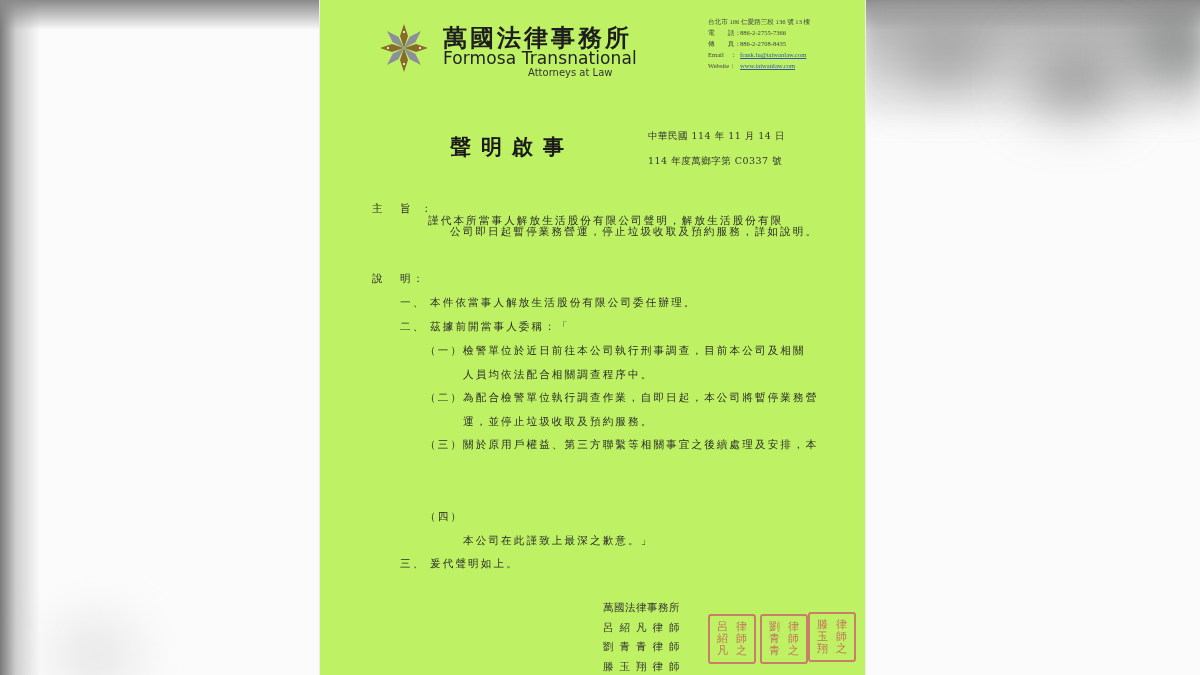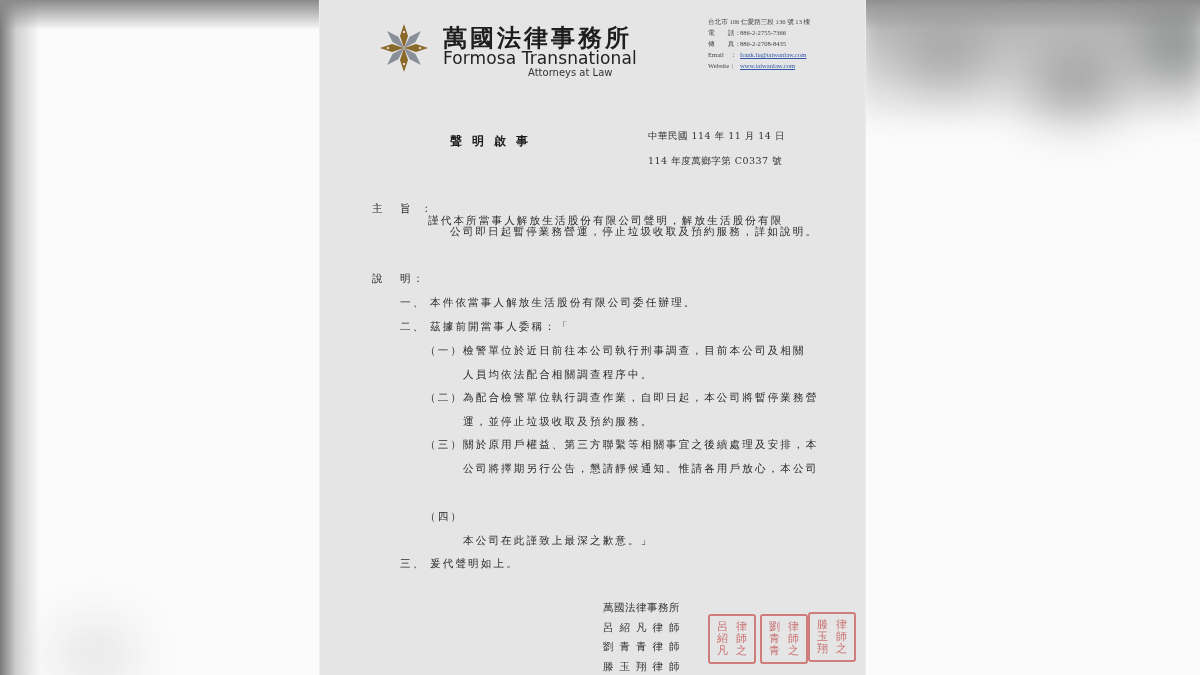--- a/index.html
+++ b/index.html
@@ -23,21 +23,21 @@
   }
   .backdrop .top-right {
     position: absolute; right: 0; top: 0; width: 340px; height: 130px;
     background: linear-gradient(to bottom, rgba(150,150,150,0.8), rgba(255,255,255,0));
     filter: blur(10px);
   }
 
   
   .page {
     position: absolute; left: 320px; top: 0; width: 545px; height: 675px;
-    background: #e5e5e5;
+    background: #bef264;
     box-shadow: 0 0 0 1px #ececec;
   }
 
   
   .logo { position: absolute; left: 58px; top: 22px; width: 52px; height: 52px; }
   .firm-cn {
     position: absolute; left: 123px; top: 22px;
     font-size: 24px; font-weight: bold; letter-spacing: 3px; color: #1e1e1e;
     font-family: "DejaVu Serif", serif;
   }
@@ -55,21 +55,21 @@
     position: absolute; left: 388px; top: 16px; font-size: 6.6px; line-height: 11px; color: #444;
     font-family: "Liberation Serif", serif;
   }
   .contact .row { display: flex; white-space: nowrap; }
   .contact .lbl { width: 32px; }
   .contact .link { color: #3355aa; text-decoration: underline; }
 
   
   .title {
     position: absolute; left: 130px; top: 133px;
-    font-size: 12px; font-weight: bold; letter-spacing: 10px; color: #1a1a1a;
+    font-size: 21px; font-weight: bold; letter-spacing: 10px; color: #1a1a1a;
   }
   .date {
     position: absolute; left: 328px; top: 130px; font-size: 9.5px; letter-spacing: 0.5px; color: #333;
   }
   .docno {
     position: absolute; left: 328px; top: 155px; font-size: 9.5px; letter-spacing: 0.5px; color: #333;
   }
 
   
   .body-text { font-size: 10.6px; color: #2b2b2b; letter-spacing: 2.1px; white-space: nowrap; }
@@ -183,21 +183,20 @@
   <div class="abs body-text sub-num" style="top:344px;">（一）</div>
   <div class="abs body-text sub-text" style="top:344px;">檢警單位於近日前往本公司執行刑事調查，目前本公司及相關</div>
   <div class="abs body-text sub-text" style="top:368px;">人員均依法配合相關調查程序中。</div>
 
   <div class="abs body-text sub-num" style="top:391px;">（二）</div>
   <div class="abs body-text sub-text" style="top:391px;">為配合檢警單位執行調查作業，自即日起，本公司將暫停業務營</div>
   <div class="abs body-text sub-text" style="top:415px;">運，並停止垃圾收取及預約服務。</div>
 
   <div class="abs body-text sub-num" style="top:438px;">（三）</div>
   <div class="abs body-text sub-text" style="top:438px;">關於原用戶權益、第三方聯繫等相關事宜之後續處理及安排，本</div>
-  <div class="abs body-text sub-text" style="top:462px;">公司將擇期另行公告，懇請靜候通知。惟請各用戶放心，本公司</div>
 
   <div class="abs body-text sub-num" style="top:510px;">（四）</div>
   <div class="abs body-text sub-text" style="top:534px;">本公司在此謹致上最深之歉意。」</div>
 
   <div class="abs body-text num" style="top:557px;">三、</div>
   <div class="abs body-text num-text" style="top:557px;">爰代聲明如上。</div>
 
   <div class="sig">
     <div class="firm">萬國法律事務所</div>
     <div class="lawyer">呂紹凡律師</div>

